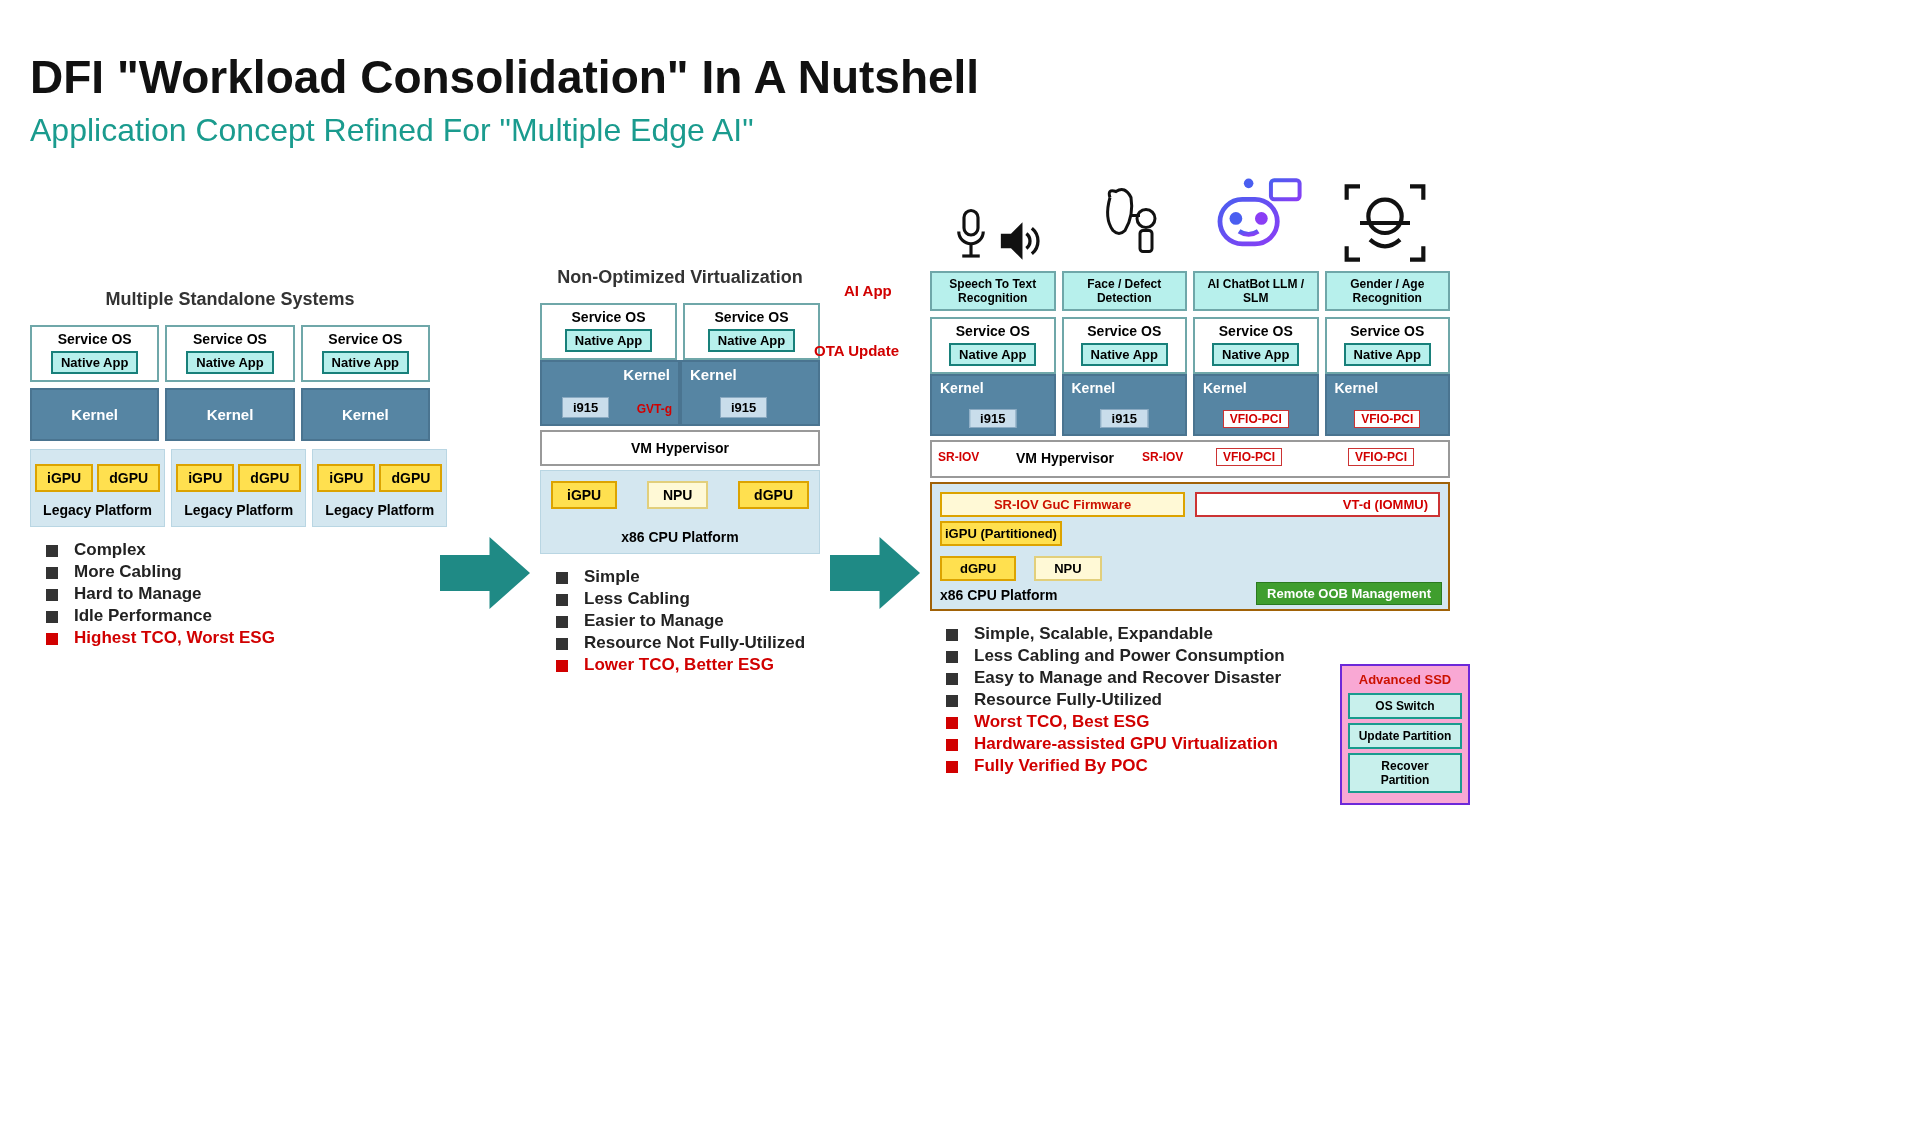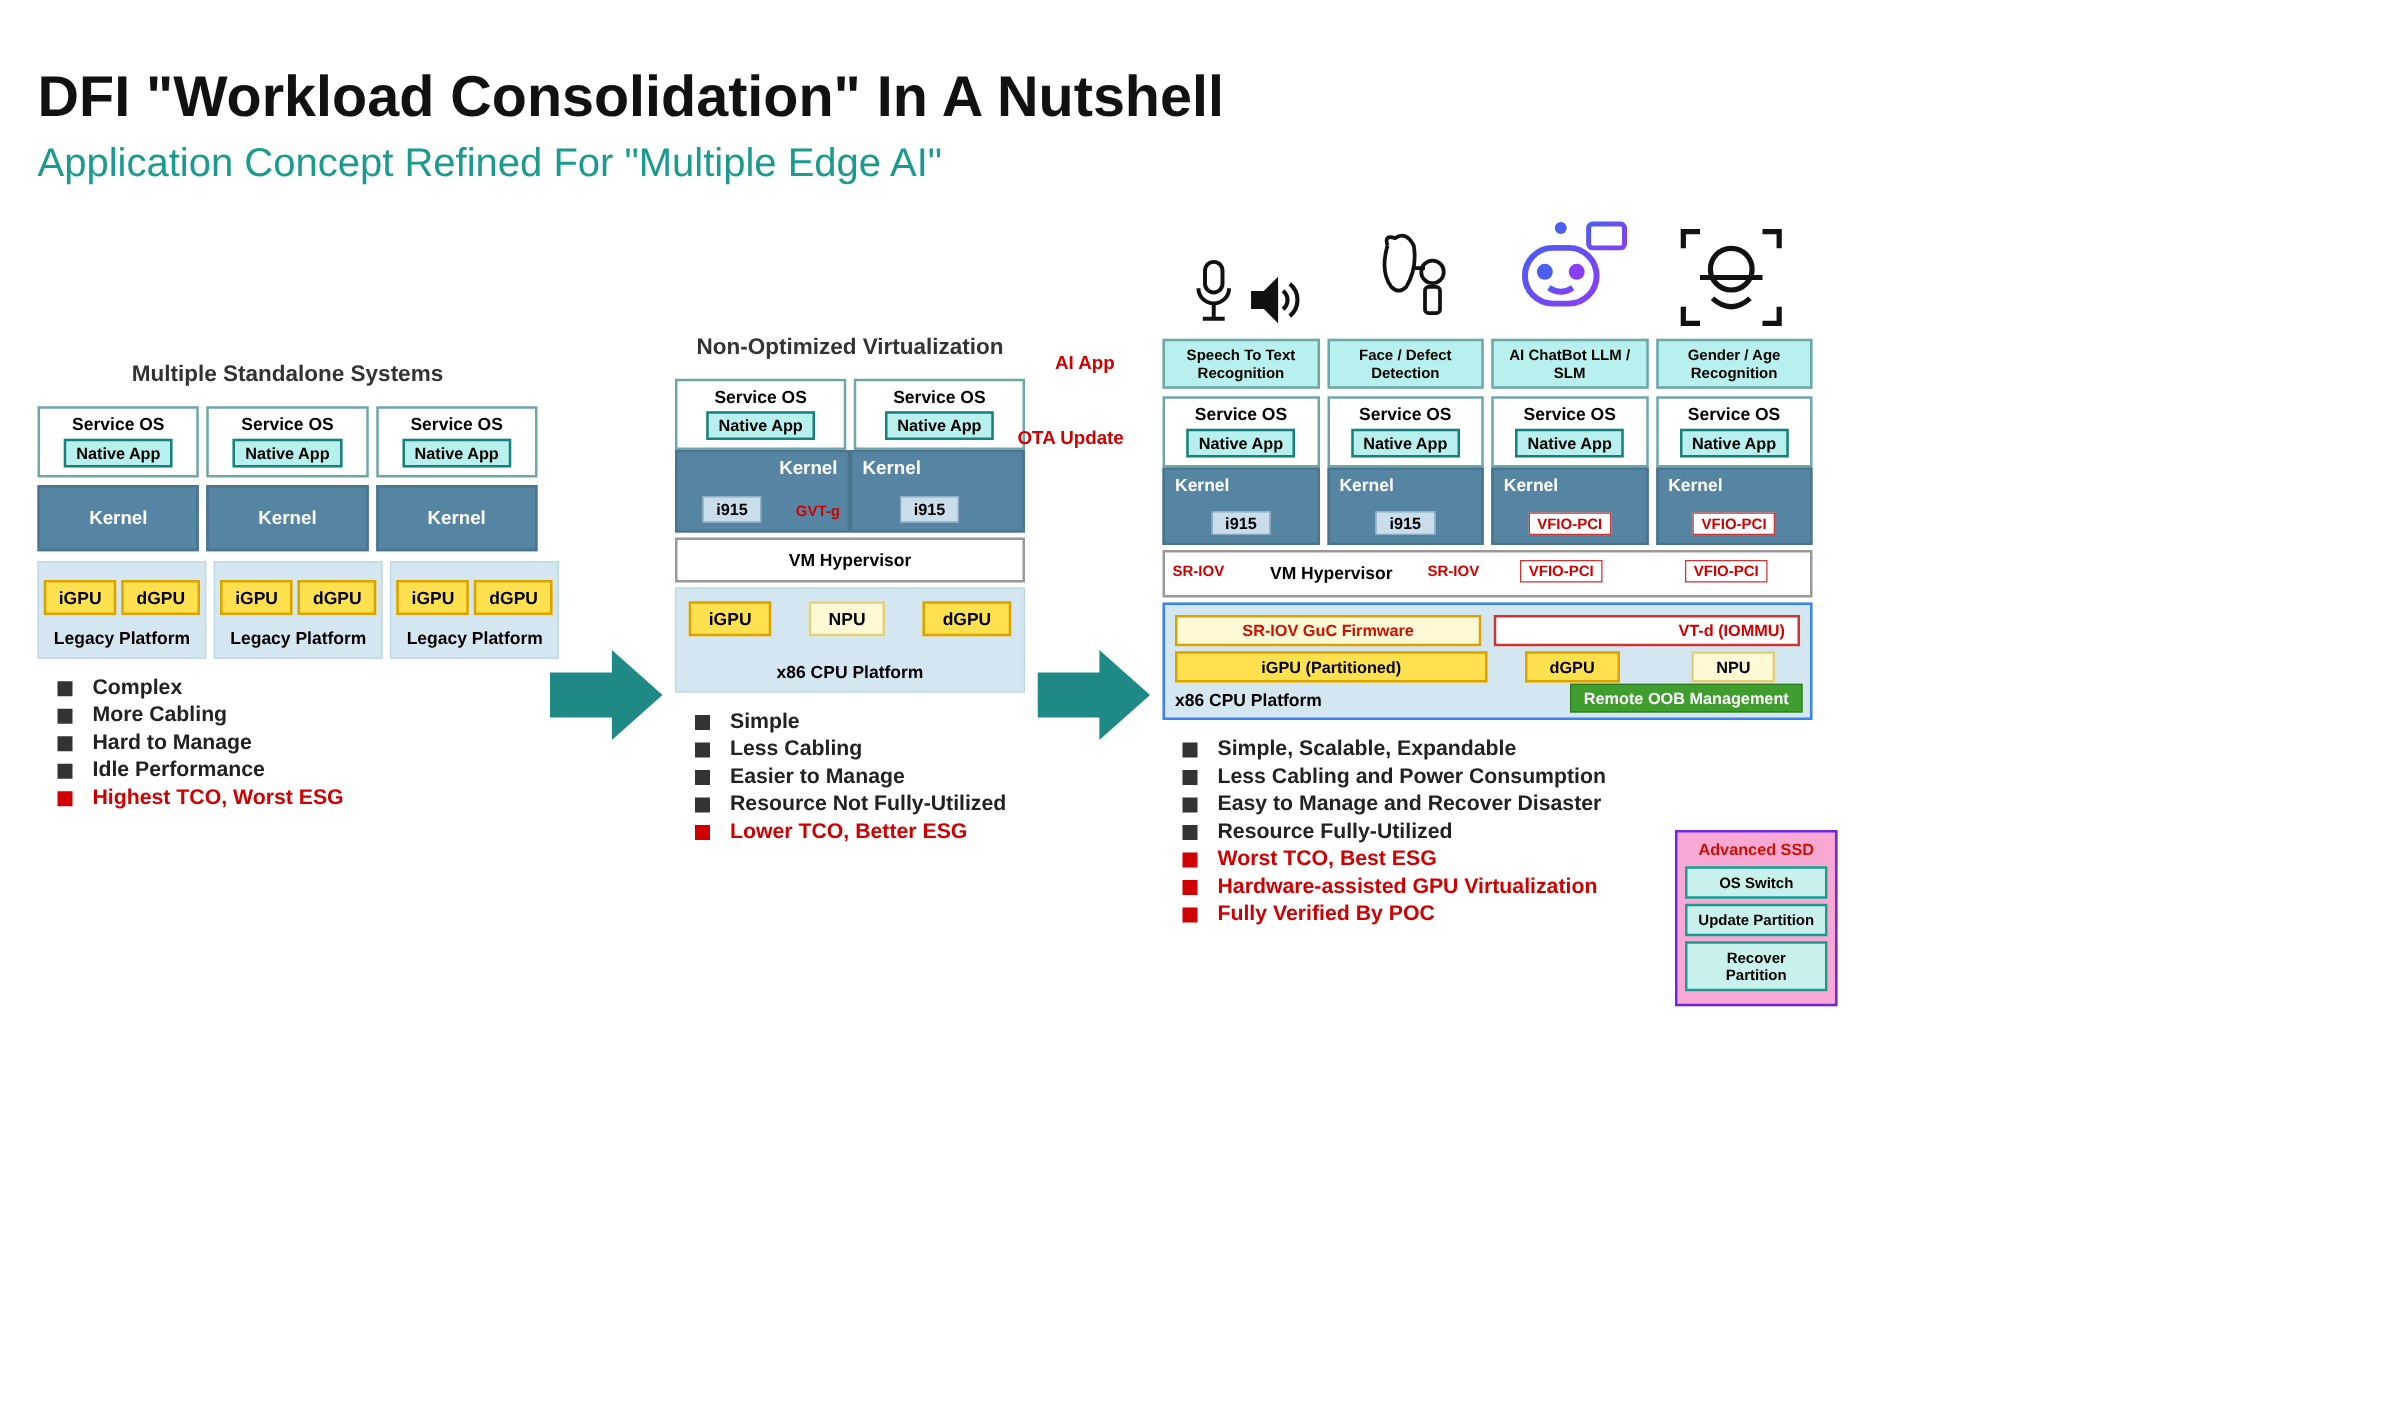--- a/index.html
+++ b/index.html
@@ -56,26 +56,26 @@
 .svc-row3 { display:flex; gap: 6px; margin-top: 6px; }
 .svc3 { flex:1; }
 .kernel3-row { display:flex; gap:6px; margin-top:0; }
 .kernel3 { flex:1; background:#5685a3; border:2px solid #4a7490; padding: 4px 4px 6px 8px; height:62px; position:relative; color:#fff; font-size:14px; font-weight:700; }
 .vfio { color: #d10000; background:#fff; border: 1px solid #c33; padding: 1px 6px; font-size: 12px; font-weight:700; position:absolute; bottom:6px; left:50%; transform:translateX(-50%); white-space:nowrap;}
 .i915-3 { background:#c9ddeb; color:#000; border: 1px solid #8aaac2; padding: 1px 10px; font-size: 13px; font-weight:700; position:absolute; bottom:6px; left:50%; transform:translateX(-50%); }
 .hyper3 { background:#fff; border:2px solid #999; padding: 6px; margin-top:4px; position:relative; height: 38px; }
 .hyper3-label { position:absolute; left: 84px; top: 8px; font-size: 14px; font-weight:700;}
 .sriov-txt { color:#d10000; font-size: 12px; font-weight:700; position:absolute; top: 8px; }
 .vfio-hyper { color:#d10000; background:#fff; border:1px solid #c33; padding: 1px 6px; font-size:12px; font-weight:700; position:absolute; top: 6px; }
-.platform3 { border: 2px solid #3b82f6; background:#d4e7f0; padding: 8px 8px 6px 8px; margin-top: 4px; position: relative; }
+.platform3 { border: 2px solid #a16207; background:#d4e7f0; padding: 8px 8px 6px 8px; margin-top: 4px; position: relative; }
 .fw-row { display:flex; gap: 10px; }
 .fw-box { padding: 3px 10px; text-align:center; font-size: 13px; font-weight:700; border: 2px solid; }
 .sriov-fw { flex: 1; background:#fff9d6; border-color:#dca300; color:#c10; }
 .vtd { flex: 1; background:#fff; border-color:#c33; color:#d10000;text-align:right; }
-.hw-row3 { display:flex; gap: 10px; margin-top: 4px; align-items:flex-start;}
+.hw-row3 { display:flex; gap: 10px; margin-top: 4px; align-items:flex-start;flex-direction:column;}
 .igpu-part { flex:1; background:#ffe04f; border:2px solid #dca300; padding: 3px; text-align:center; font-size:13px; font-weight:700; }
 .dgpu3, .npu3 { padding: 3px 18px; font-size:13px; font-weight:700; border:2px solid; text-align:center;}
 .dgpu3 { background:#ffe04f; border-color:#dca300; }
 .npu3 { background:#fff9d6; border-color:#e2cf7b; }
 .plat3-label { font-size: 14px; font-weight:700; margin-top: 6px; }
 .oob { background:#3f9e2e; color:#fff; padding: 3px 10px; font-size: 13px; font-weight:700; text-align:left; position:absolute; right: 6px; bottom: 4px; border: 1px solid #2b7a1f;}
 
 
 .ssd-box { width: 130px; background:#f9a8d4; border: 2px solid #6d28d9; padding: 6px; text-align:center; position: absolute; right: -20px; top: 495px; }
 .ssd-title { color:#c10; font-size:13px; font-weight:700; margin-bottom: 6px; }

